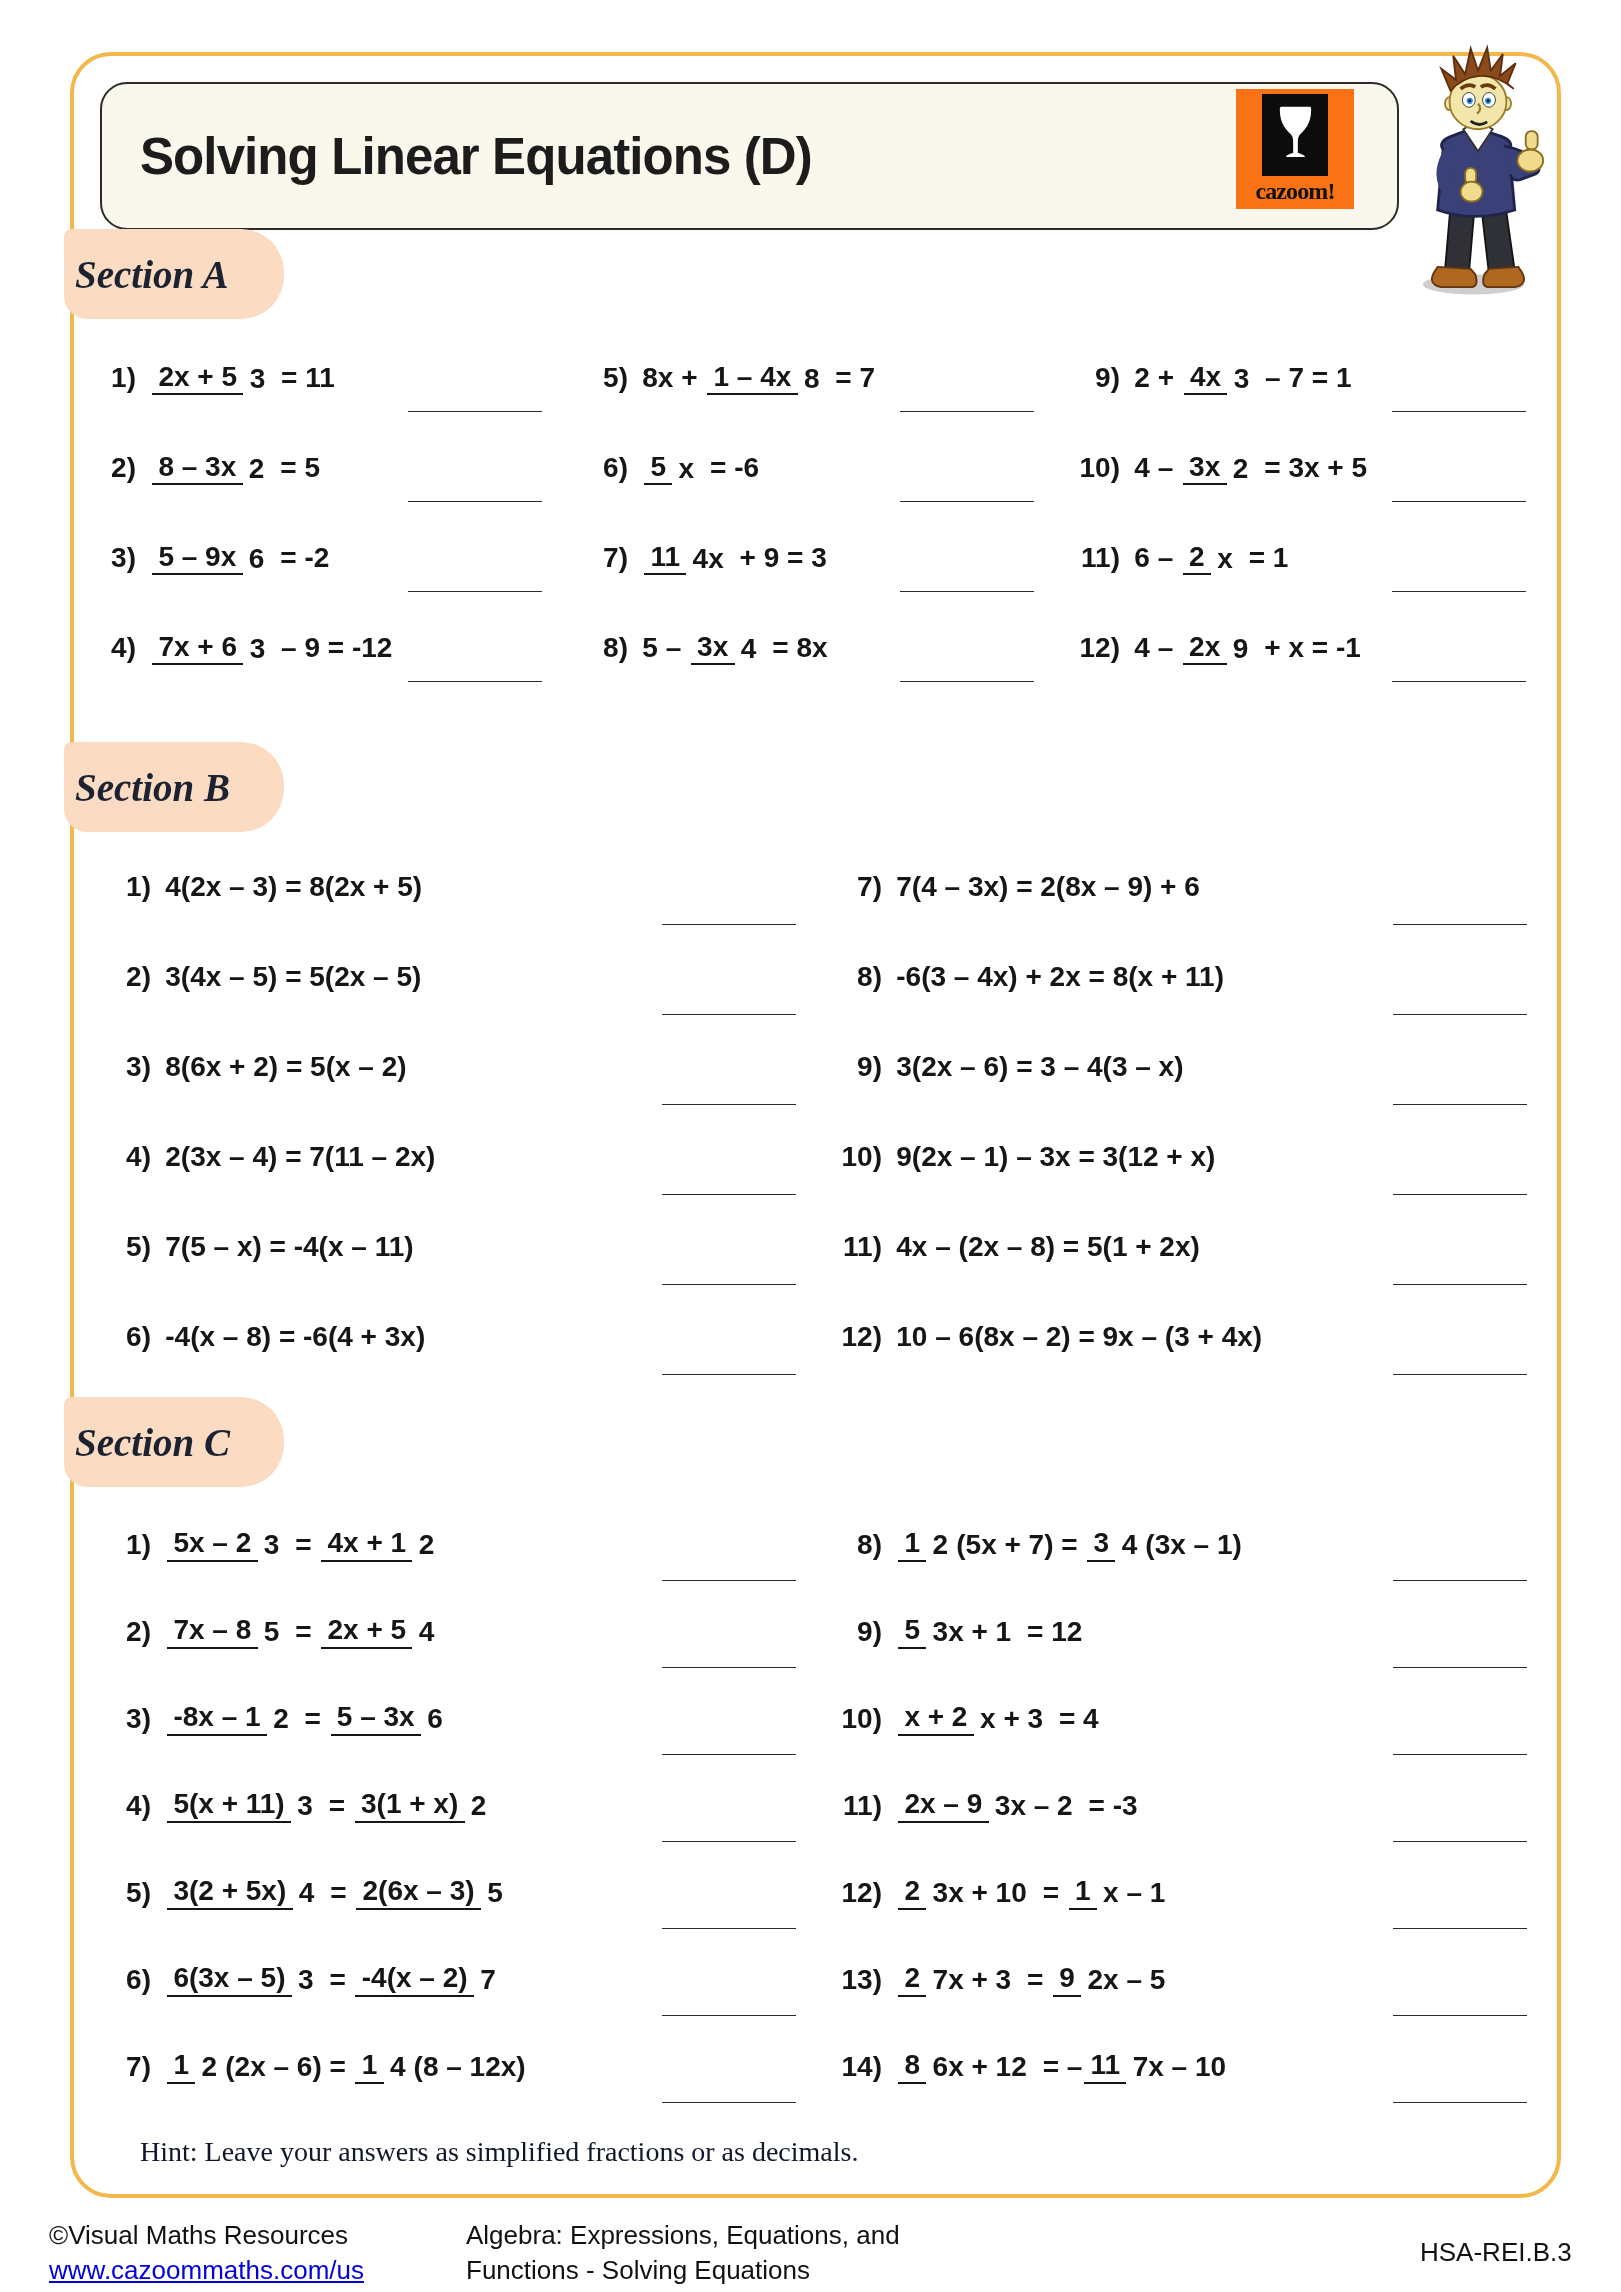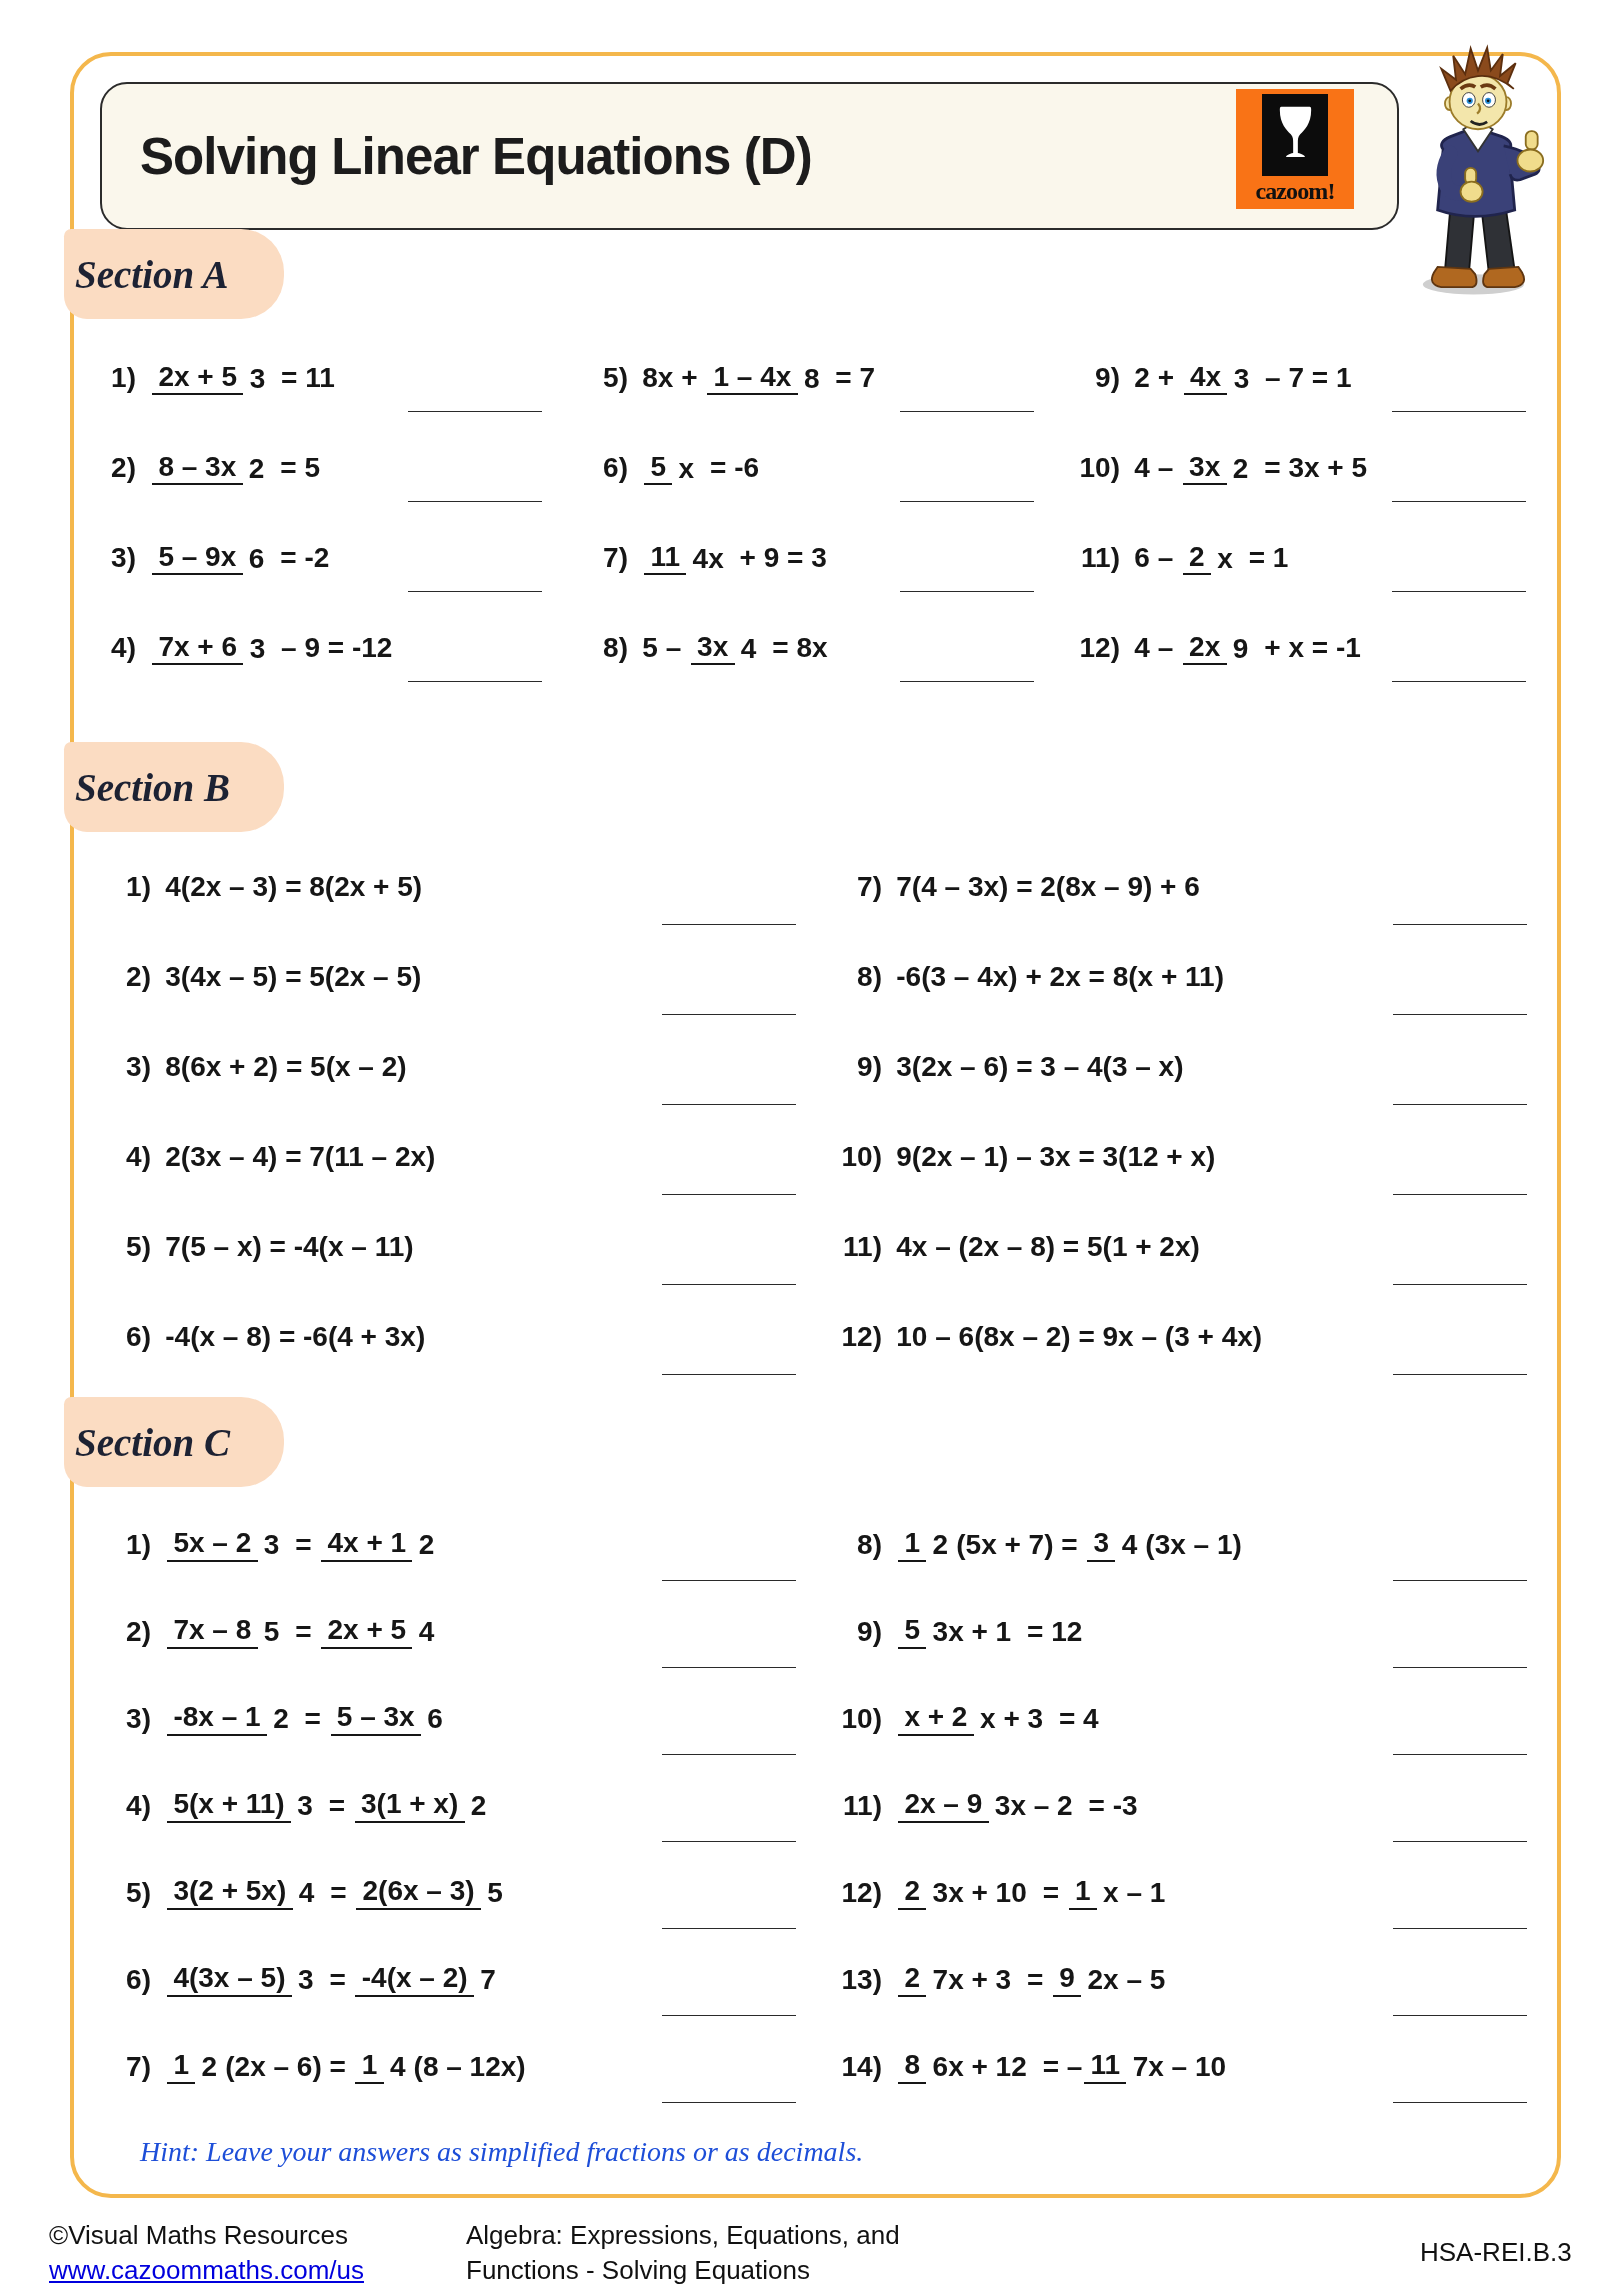--- a/index.html
+++ b/index.html
@@ -40,21 +40,21 @@
   .eq{flex:1;display:flex;align-items:center;padding-left:14.3px;
       font-weight:700;font-size:28px;}
   .etext{white-space:pre;}
   .frac{display:inline-flex;flex-direction:row;align-items:center;margin:0 1.8px;}
   .fnum{padding:0 6.3px 0.9px;border-bottom:2.7px solid #161616;line-height:1.12;}
   .fden{padding:0.9px 6.3px 0;line-height:1.12;}
   .ansline{width:134px;border-bottom:1.8px solid #2a2a2a;height:0;align-self:flex-end;
       margin-bottom:7.2px;margin-right:23px;margin-left:7.2px;flex:none;}
   #itemsA .ansline{margin-bottom:10.7px;}
   .hint{position:absolute;left:140px;top:2136px;font-family:"Liberation Serif",serif;
-      font-style:italic;font-size:28px;color:#1d4ed8;z-index:2;}
+      font-size:28px;color:#0f172a;z-index:2;}
   .footer{position:absolute;left:0;top:2214px;width:1622px;font-size:26px;color:#111;z-index:2;}
   .f-left{position:absolute;left:49px;top:3.6px;line-height:1.35;}
   .f-link{color:#0000dd;text-decoration:underline;cursor:pointer;}
   .f-center{position:absolute;left:466px;top:3.6px;width:681px;text-align:left;line-height:1.35;}
   .f-right{position:absolute;left:1420px;top:23px;}
 </style>
 </head>
 <body>
 
 <div class="sheet">
@@ -424,21 +424,21 @@
               <span class="fnum">2(6x – 3)</span>
               <span class="fden">5</span>
             </span>
           </span>
           <span class="ansline"></span>
         </div>
         <div class="item">
           <span class="qnum">6)</span>
           <span class="eq">
             <span class="frac">
-              <span class="fnum">4(3x – 5)</span>
+              <span class="fnum">6(3x – 5)</span>
               <span class="fden">3</span>
             </span>
             <span class="etext"> = </span>
             <span class="frac">
               <span class="fnum">-4(x – 2)</span>
               <span class="fden">7</span>
             </span>
           </span>
           <span class="ansline"></span>
         </div>

